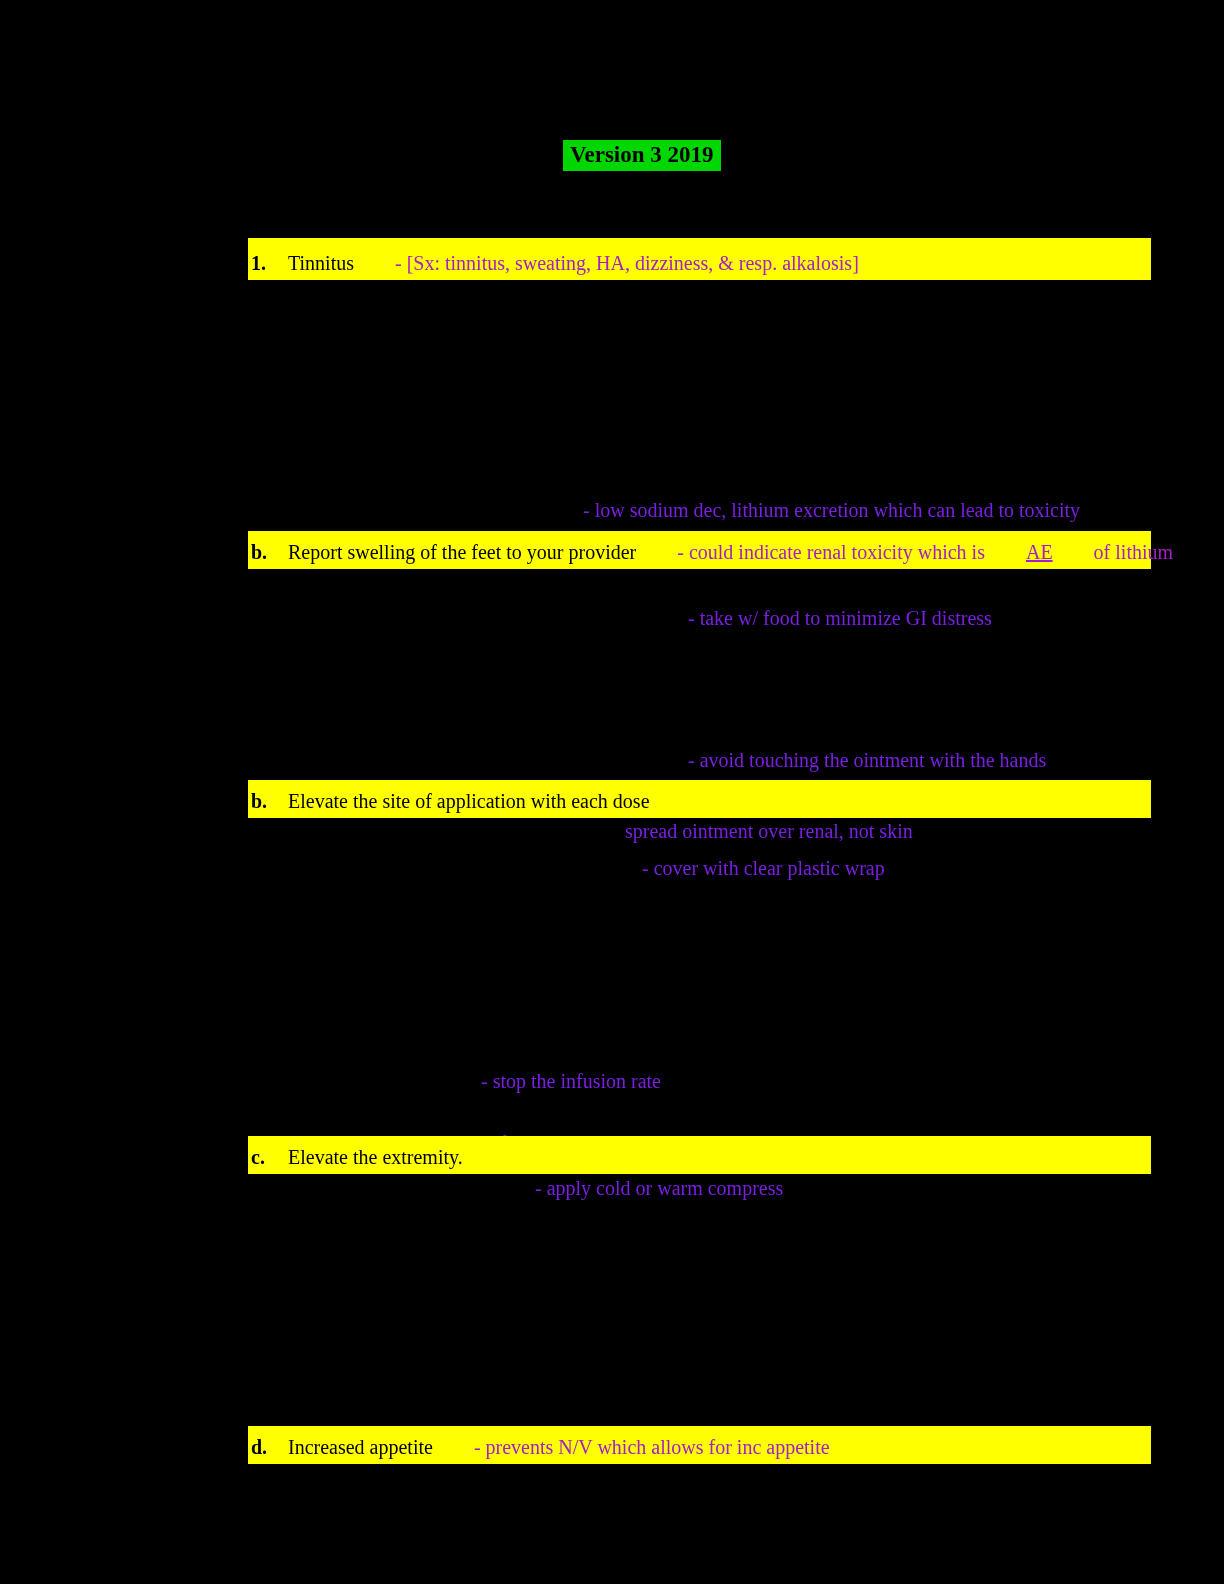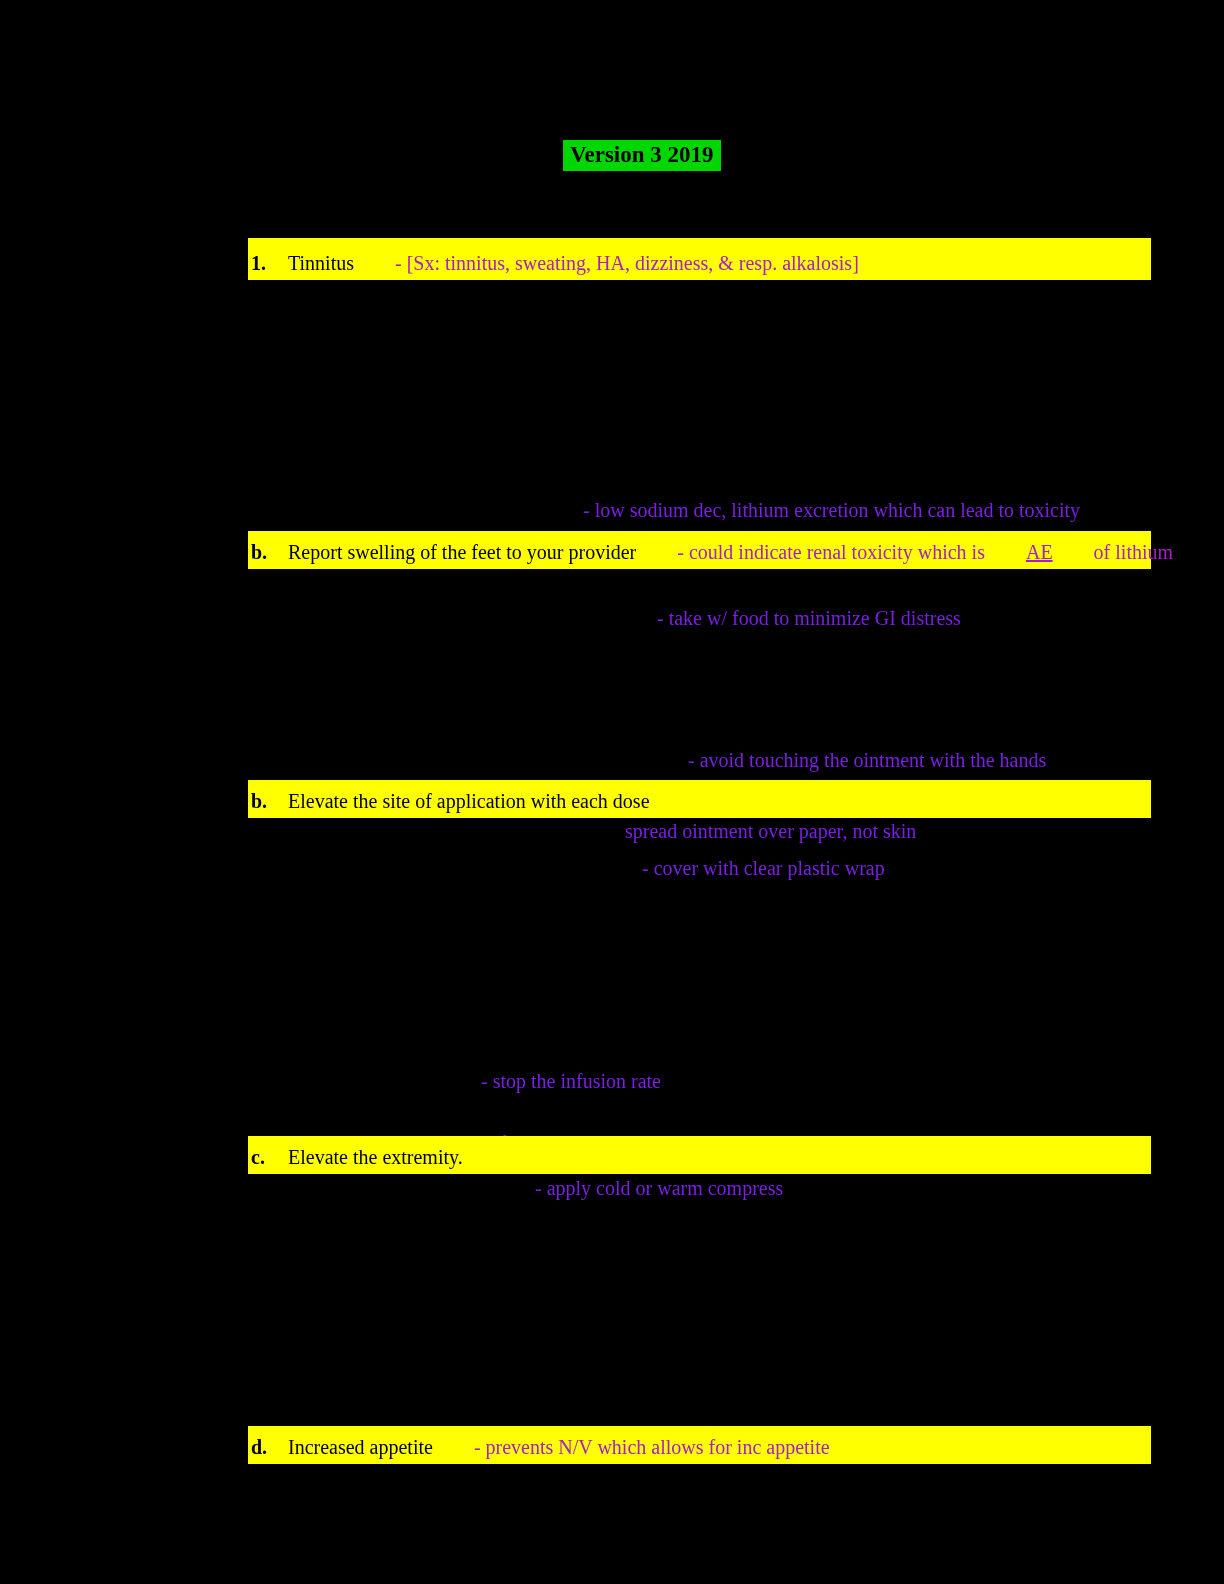--- a/index.html
+++ b/index.html
@@ -87,30 +87,30 @@
   </div>
 
   <div class="hl-row" style="top:531px; height:38px">
     <span class="marker">b.</span>
     <span class="label">Report swelling of the feet to your provider</span>
     <span class="tail"> - could indicate renal toxicity which is </span>
       <span class="tail u">AE</span>
       <span class="tail"> of lithium</span>
   </div>
 
-  <div class="note" style="left:657px; top:605px">- take w/ food to minimize GI distress</div>
+  <div class="note" style="left:688px; top:605px">- take w/ food to minimize GI distress</div>
 
   <div class="note" style="left:688px; top:747px">- avoid touching the ointment with the hands</div>
 
   <div class="hl-row" style="top:780px; height:38px">
     <span class="marker">b.</span>
     <span class="label">Elevate the site of application with each dose</span>
   </div>
 
-  <div class="note" style="left:625px; top:818px">spread ointment over paper, not skin</div>
+  <div class="note" style="left:625px; top:818px">spread ointment over renal, not skin</div>
 
   <div class="note" style="left:642px; top:855px">- cover with clear plastic wrap</div>
 
   <div class="note" style="left:481px; top:1068px">- stop the infusion rate</div>
 
   <div class="note" style="left:468px; top:1104px">
     <span>- </span><span class="u">fluid will still leak into the tissues</span>
   </div>
 
   <div class="hl-row" style="top:1136px; height:38px">

